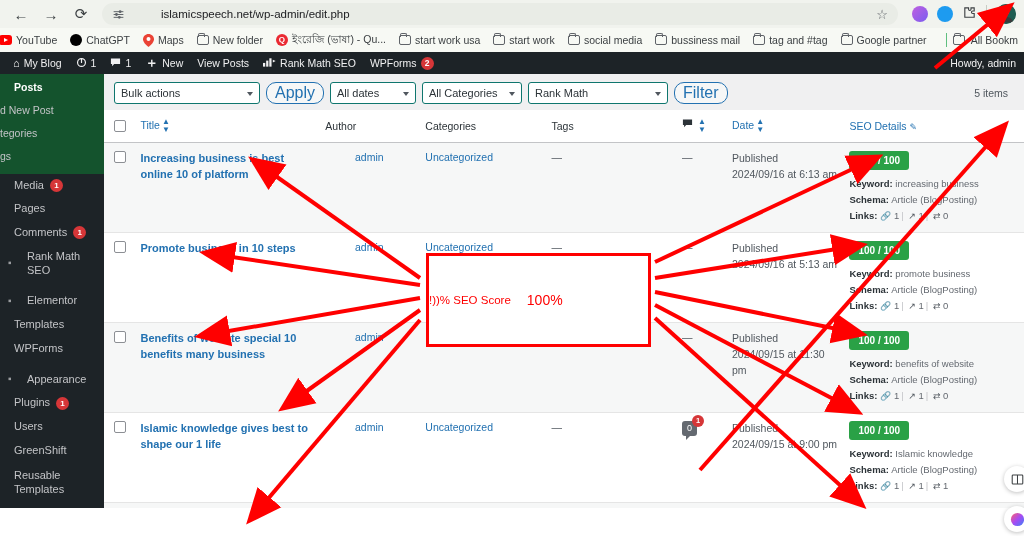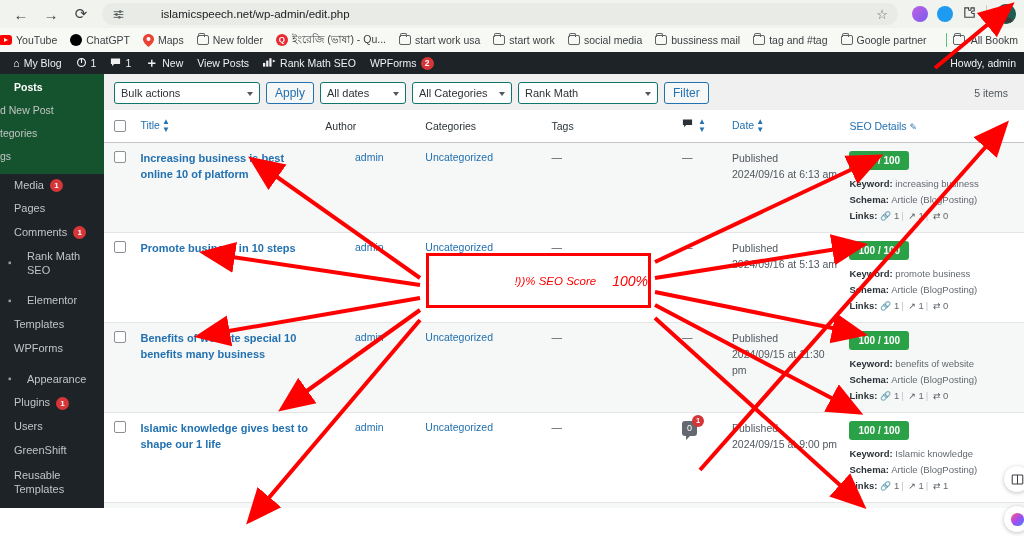--- a/index.html
+++ b/index.html
@@ -127,21 +127,21 @@
     content: ''; position: absolute; right: 6px; top: 9px;
     border-left: 3.5px solid transparent; border-right: 3.5px solid transparent;
     border-top: 4.5px solid #50575e;
   }
   .sel-bulk { width: 146px; }
   .sel-dates { width: 86px; }
   .sel-cats { width: 100px; }
   .sel-rankmath { width: 140px; }
   .btn-secondary {
     height: 22px; border: 1px solid #2271b1; color: #2271b1;
-    background: #f6f7f7; border-radius: 3px; font-size: 12px;
+    background: #f6f7f7; border-radius: 10px; font-size: 16px;
     padding: 0 8px; cursor: pointer; font-family: "Liberation Sans", sans-serif;
   }
   .items-count { margin-left: auto; color: #50575e; font-size: 10.5px; padding-right: 6px;}
 
   
   .wp-table { width: 100%; border-collapse: collapse; background:#fff; font-size: 10.5px; }
   .wp-table thead th {
     background: #fff; text-align: left; font-weight: normal;
     color: #2c3338; padding: 8px 6px; border-bottom: 1px solid #c3c4c7;
     white-space: nowrap;
@@ -202,23 +202,23 @@
   .seo-line b { color:#2c3338; font-weight:bold; }
   .seo-links-icon { display:inline-block; color:#50575e; font-size:9px; }
   .pipe { color:#c3c4c7; padding: 0 2px;}
   .seo-head-pencil { color:#2271b1; font-size: 9px; }
 
   
   .annot-layer {
     position: absolute; inset: 0; pointer-events: none; z-index: 50;
   }
   .annot-box {
-    position: absolute; left: 426px; top: 253px; width: 225px; height: 55px;
+    position: absolute; left: 426px; top: 253px; width: 225px; height: 94px;
     border: 3px solid #f00; background: #fff;
-    display: flex; align-items: center; justify-content: flex-end; gap: 16px; font-style: italic;
+    display: flex; align-items: center; justify-content: flex-start; gap: 16px;
   }
   .annot-box span { color:#f00; font-size: 11.5px; }
   .annot-box .pct { font-size: 14px; }
 
   
   .float-widget {
     position: absolute; right: -6px; border-radius: 50%;
     width: 26px; height: 26px; background: #fff;
     box-shadow: 0 1px 4px rgba(0,0,0,.25);
     display:flex; align-items:center; justify-content:center;

